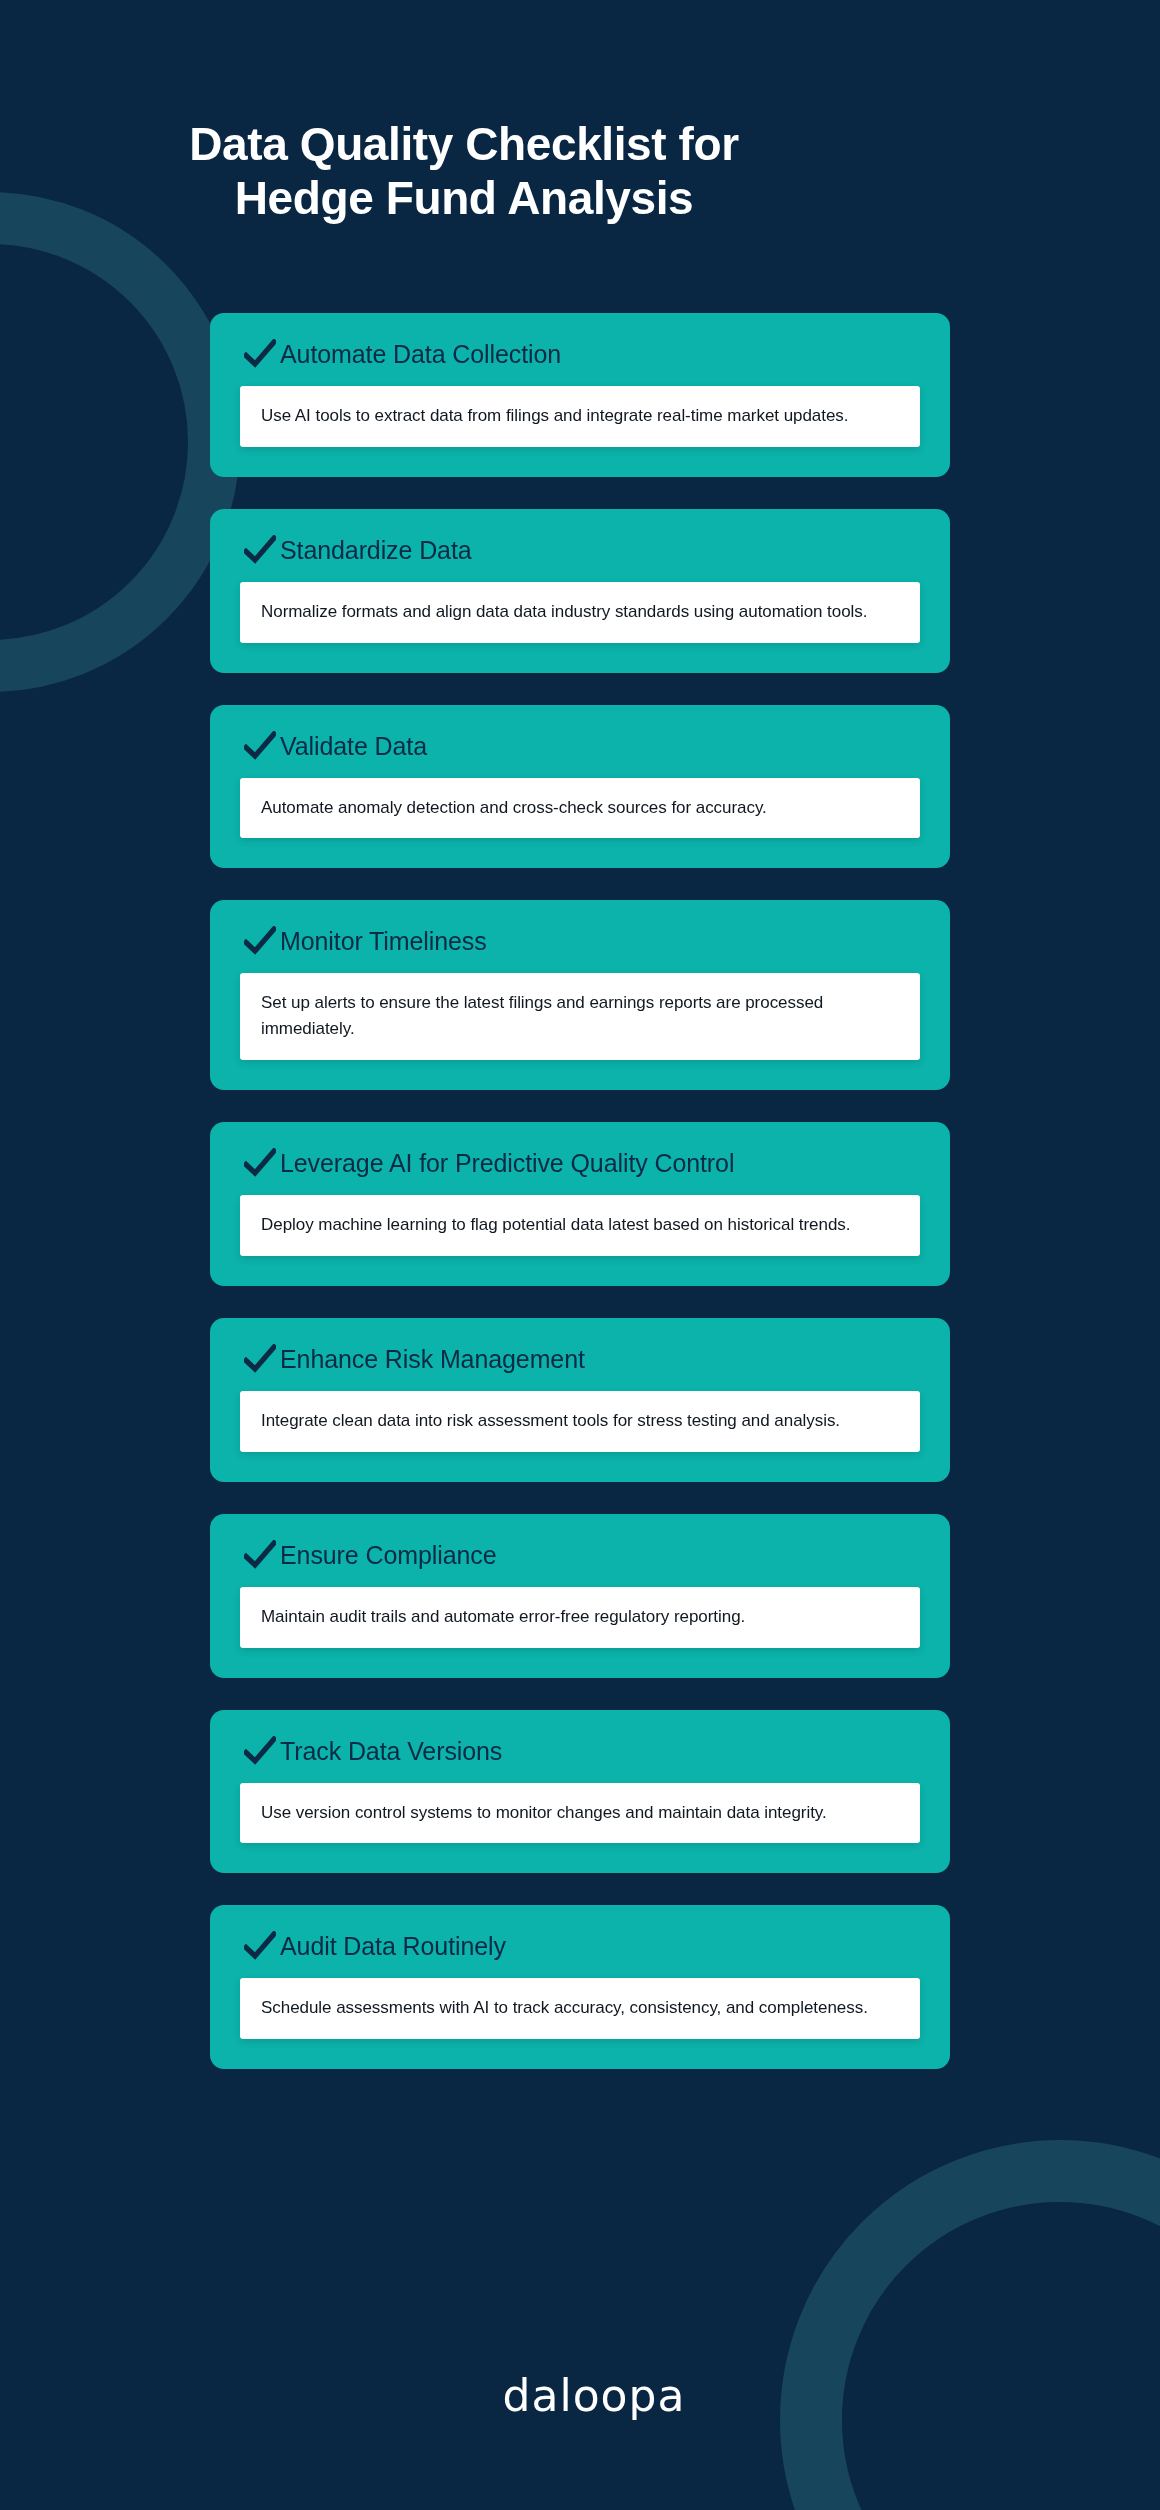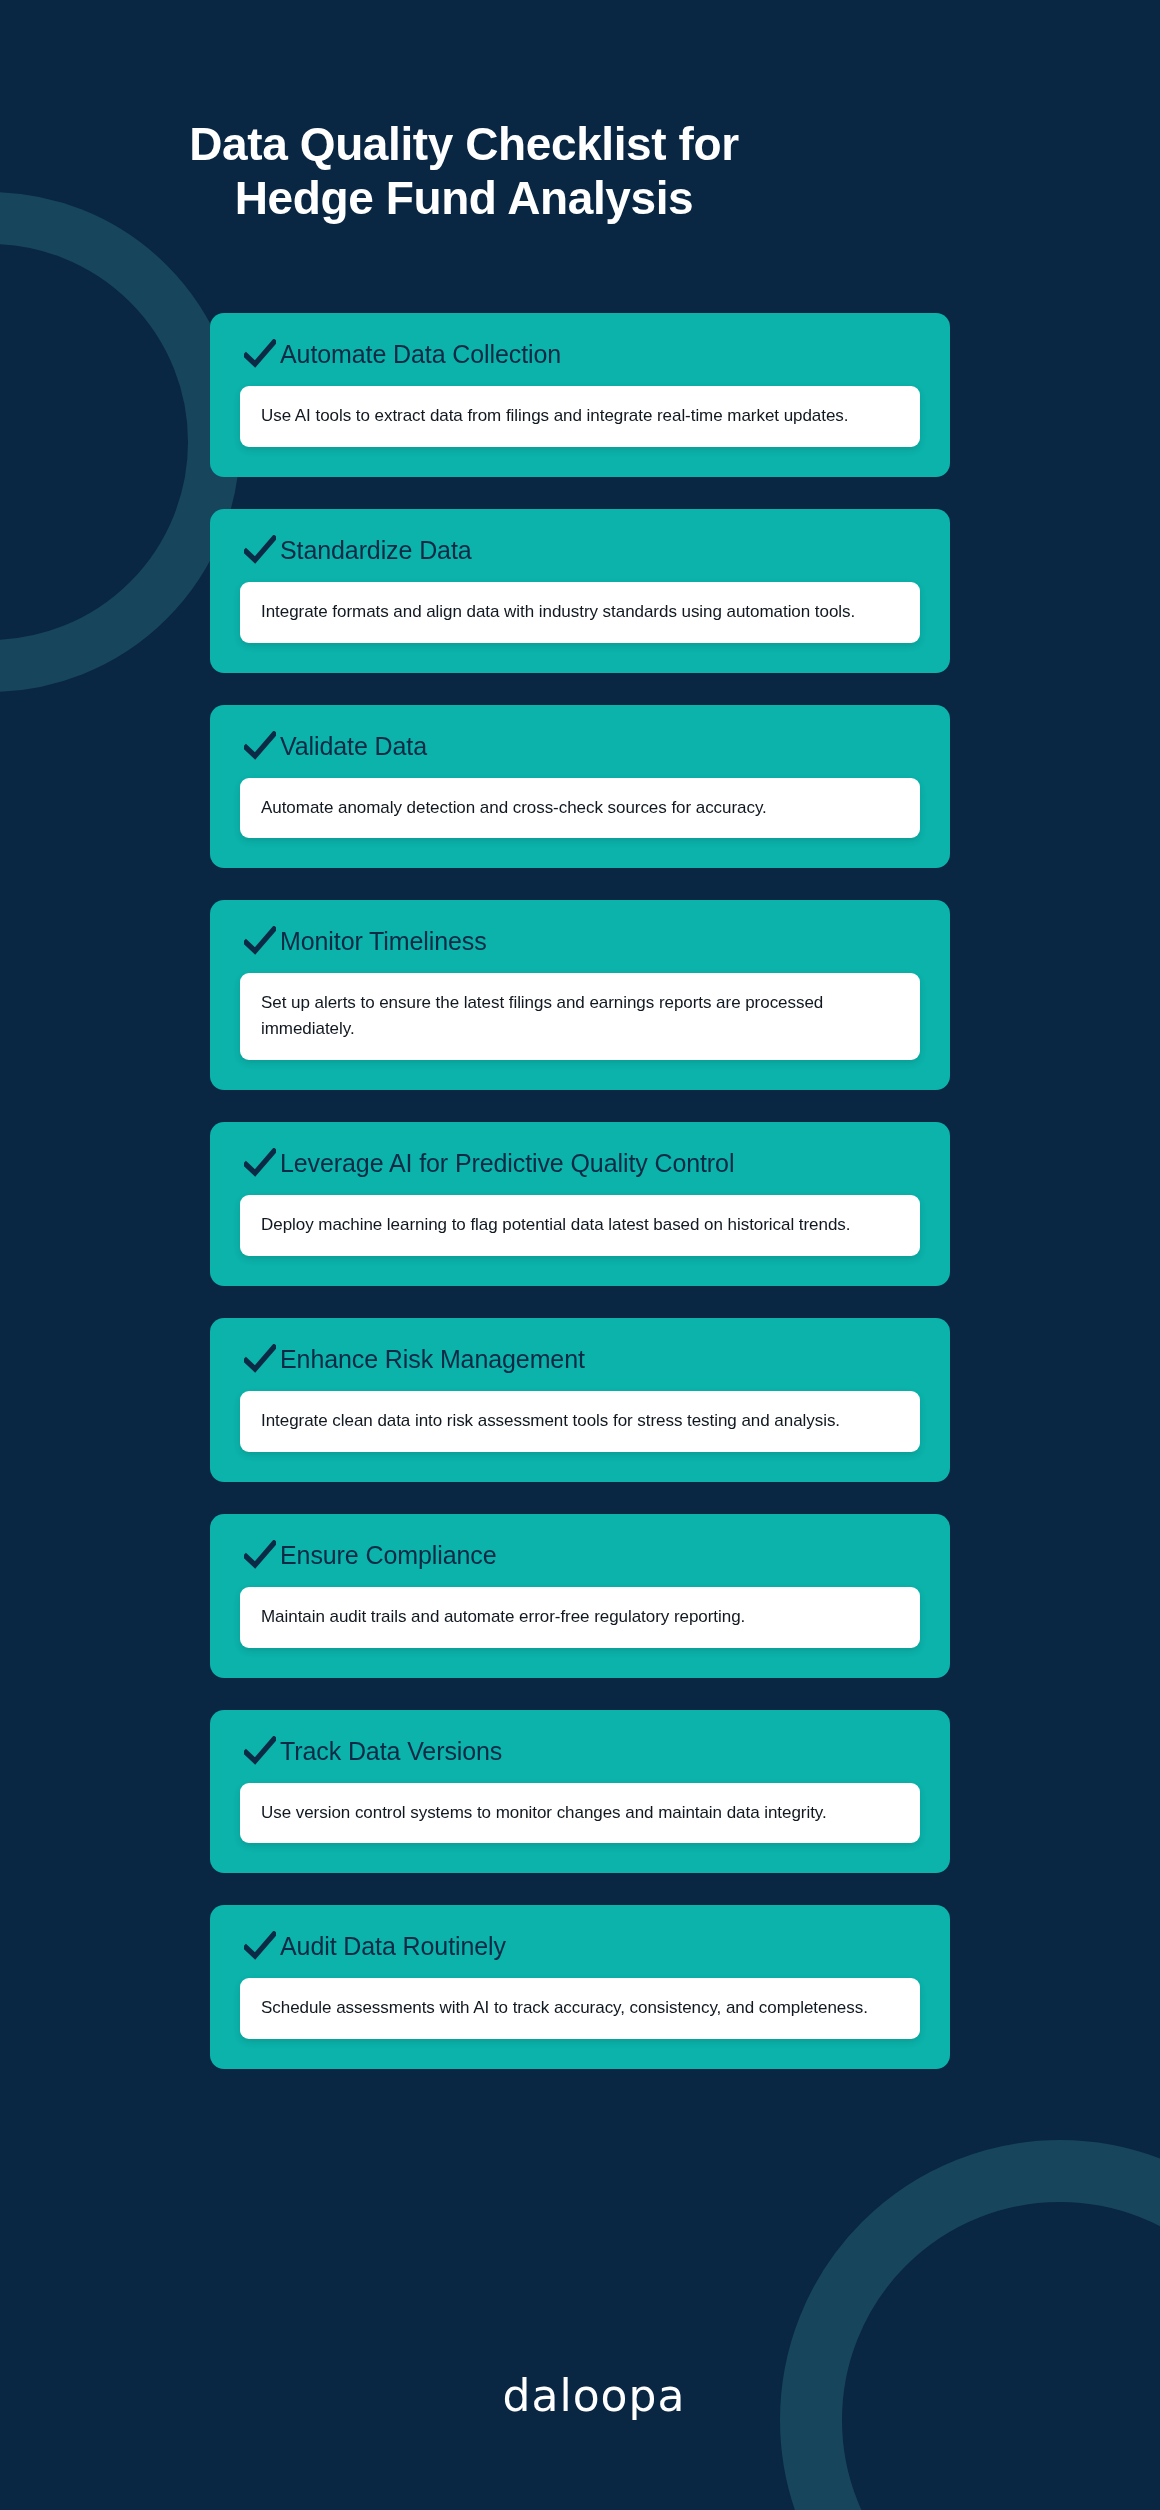--- a/index.html
+++ b/index.html
@@ -98,21 +98,21 @@
     color:#0b2a45;
     font-size:25px;
     font-weight:400;
     line-height:1.2;
     letter-spacing:-0.1px;
     white-space:nowrap;
   }
 
   .card-desc-box {
     background:#ffffff;
-    border-radius:9px;
+    border-radius:3px;
     padding:17px 21px 18px 21px;
     box-shadow:0 3px 7px rgba(0,0,0,0.13);
   }
 
   .card-desc {
     color:#111820;
     font-size:17px;
     line-height:1.52;
     letter-spacing:-0.05px;
   }
@@ -159,21 +159,21 @@
         </div>
       </div>
       <div class="card">
         <div class="card-head">
           <svg class="check-icon" viewBox="0 0 32 30">
             <path d="M2 16.5 L11 25 L30 3" fill="none" stroke="#0b2a45" stroke-width="5.2" stroke-linecap="square" stroke-linejoin="miter"></path>
           </svg>
           <div class="card-title">Standardize Data</div>
         </div>
         <div class="card-desc-box">
-          <div class="card-desc">Integrate formats and align data with industry standards using automation tools.</div>
+          <div class="card-desc">Normalize formats and align data data industry standards using automation tools.</div>
         </div>
       </div>
       <div class="card">
         <div class="card-head">
           <svg class="check-icon" viewBox="0 0 32 30">
             <path d="M2 16.5 L11 25 L30 3" fill="none" stroke="#0b2a45" stroke-width="5.2" stroke-linecap="square" stroke-linejoin="miter"></path>
           </svg>
           <div class="card-title">Validate Data</div>
         </div>
         <div class="card-desc-box">

